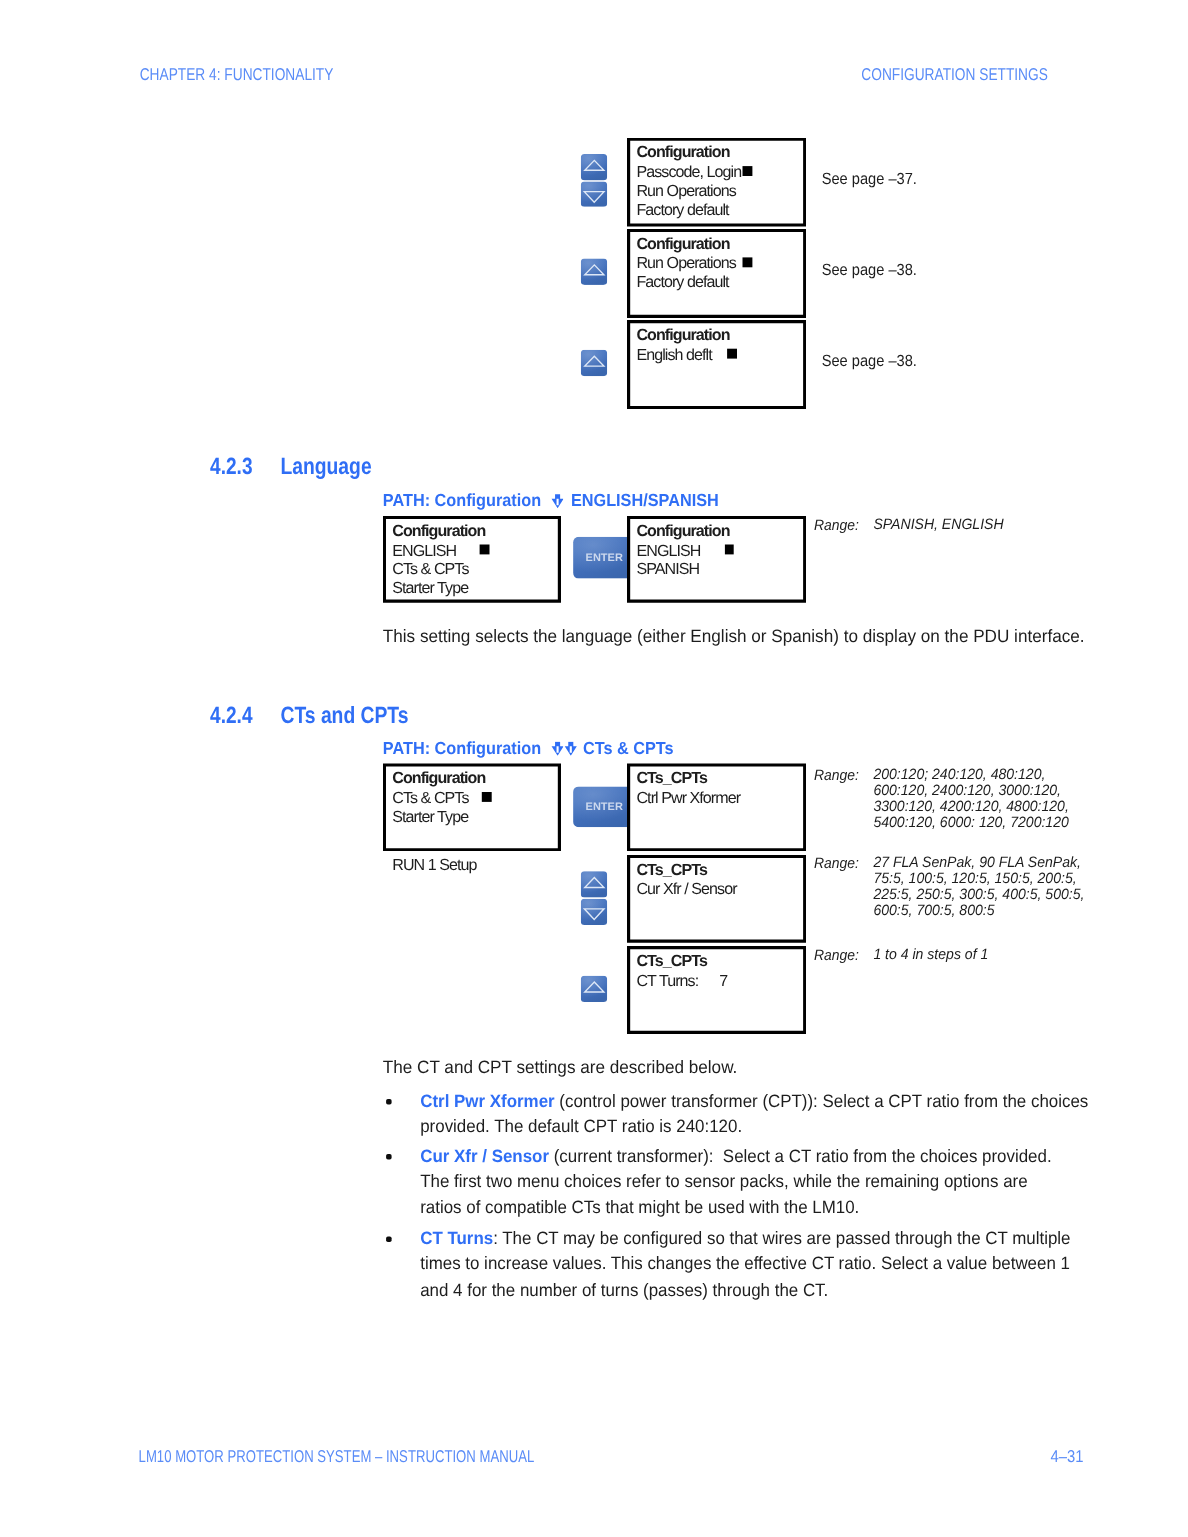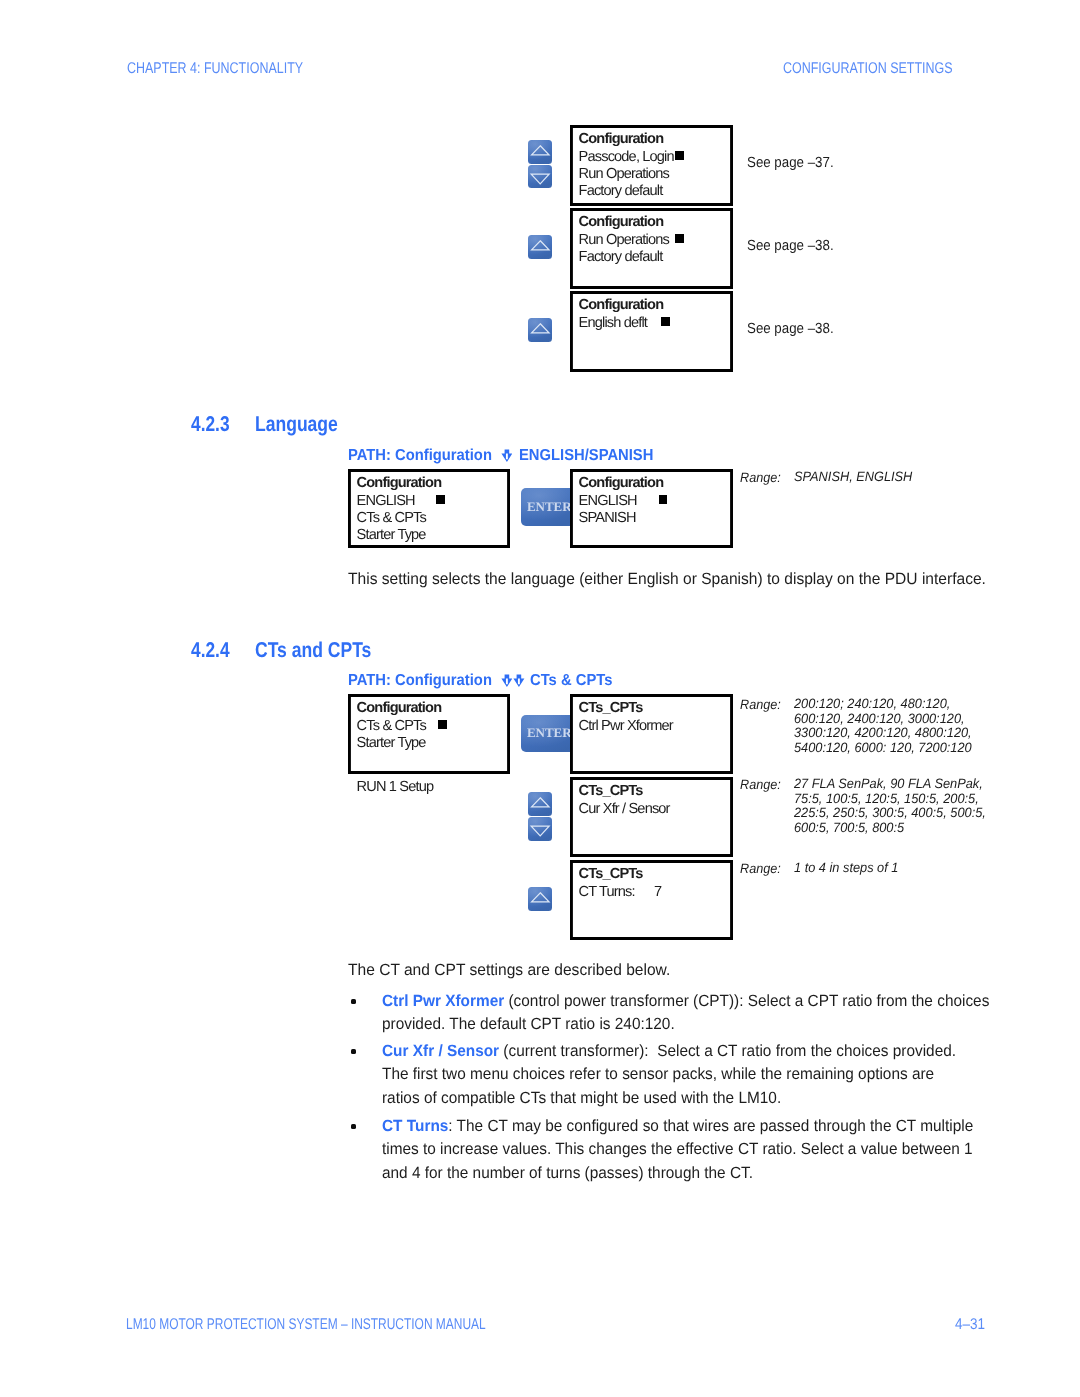--- a/index.html
+++ b/index.html
@@ -39,22 +39,22 @@
   
   .key{position:absolute;width:24px;height:23.5px;border-radius:3.5px;
        background:
          radial-gradient(ellipse 130% 110% at 30% 18%, rgba(255,255,255,.20) 0%, rgba(255,255,255,0) 58%),
          linear-gradient(160deg,#4b79c4 0%,#4674c0 30%,#3f6cb7 62%,#3a66ad 86%,#3c68b0 100%);}
   .key svg{position:absolute;left:0;top:0;}
   .enter{position:absolute;width:57px;height:37.5px;border-radius:5px;
        background:
          radial-gradient(ellipse 120% 110% at 32% 20%, rgba(255,255,255,.17) 0%, rgba(255,255,255,0) 60%),
          linear-gradient(158deg,#4b79c4 0%,#4674c0 28%,#3f6cb7 60%,#3a66ad 88%,#3e6ab2 100%);
-       color:#cdd9ee;font-size:13px;font-weight:700;letter-spacing:0px;
-       display:flex;align-items:center;justify-content:center;font-family:Liberation Serif, serif;}
+       color:#cdd9ee;font-size:10px;font-weight:700;letter-spacing:0px;
+       display:flex;align-items:center;justify-content:center;}
 
   
   .note{position:absolute;font-size:14.7px;color:#1d1d1d;white-space:nowrap;transform:scaleX(.906);transform-origin:left top;}
 
   
   .rng{position:absolute;font-size:13.6px;font-style:italic;color:#1d1d1d;}
   .rng .lbl{position:absolute;left:0;top:0;white-space:nowrap;transform:scaleX(.93);transform-origin:left top;}
   .rng .val{position:absolute;left:53.5px;top:0;line-height:14.7px;white-space:pre;transform:scaleX(.94);transform-origin:left top;}
 
   

